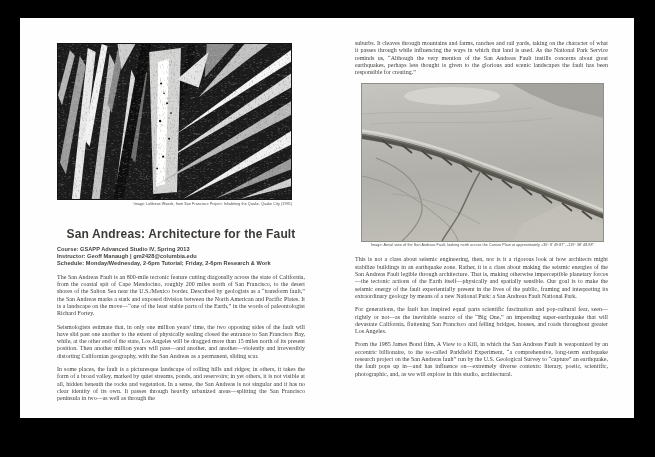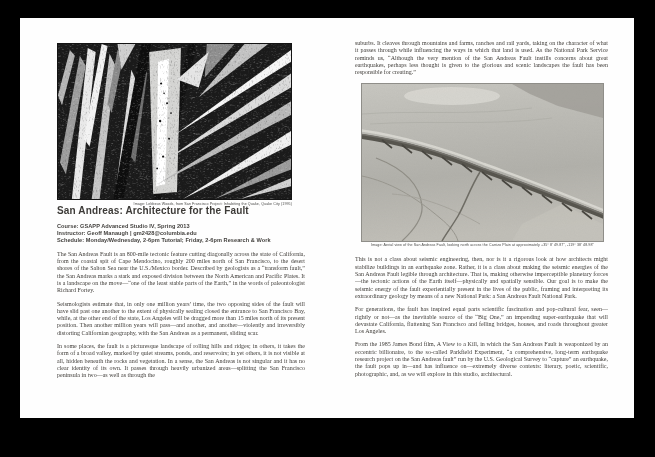--- a/index.html
+++ b/index.html
@@ -15,22 +15,22 @@
   .art-fig { width:235px; }
   .art-frame { width:235px; height:157px; border:1.5px solid #141414; background:#181818;
                display:block; }
   .art-frame svg { display:block; width:100%; height:100%; }
   .cap { font-family:"Liberation Sans", sans-serif; font-size:3.6px; line-height:5px;
          color:#4a4a48; letter-spacing:.1px; }
   .cap-right { text-align:right; margin-top:2px; width:235px; }
   .cap-center { text-align:center; margin-top:2px; width:241px; }
 
   h1.title { font-family:"Liberation Sans", sans-serif; font-weight:bold;
-             font-size:10px; line-height:8px; color:#3d3b38; margin:0 0 8px 0;
-             letter-spacing:.15px; }
+             font-size:12px; line-height:8px; color:#3d3b38; margin:23px 0 8px 0;
+             letter-spacing:.15px;text-align:center; }
   .meta { font-family:"Liberation Sans", sans-serif; font-weight:bold;
           font-size:5.6px; line-height:6.9px; color:#413f3c; margin-bottom:7px;
           letter-spacing:.05px; }
   p.body { font-size:6px; line-height:7.3px; color:#3f3c38; text-align:justify;
            margin-bottom:6px; width:248px; }
   .page-right p.body { width:253px; }
 
   
   .photo-fig { width:241px; margin:8px 0 0 7px; }
   .photo-frame { width:241px; height:157px; outline:1px solid #8f8e89; display:block; }

